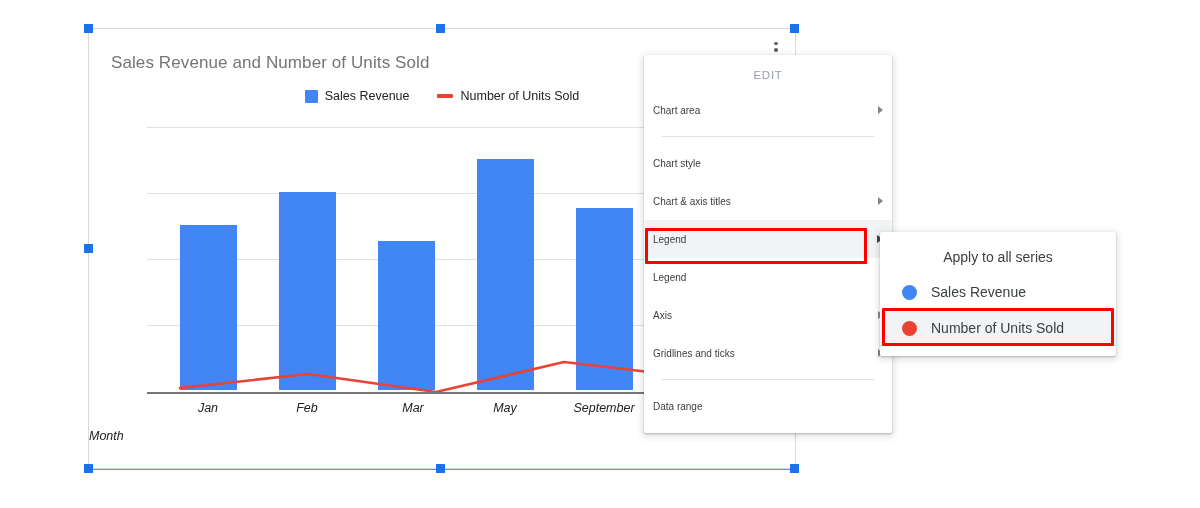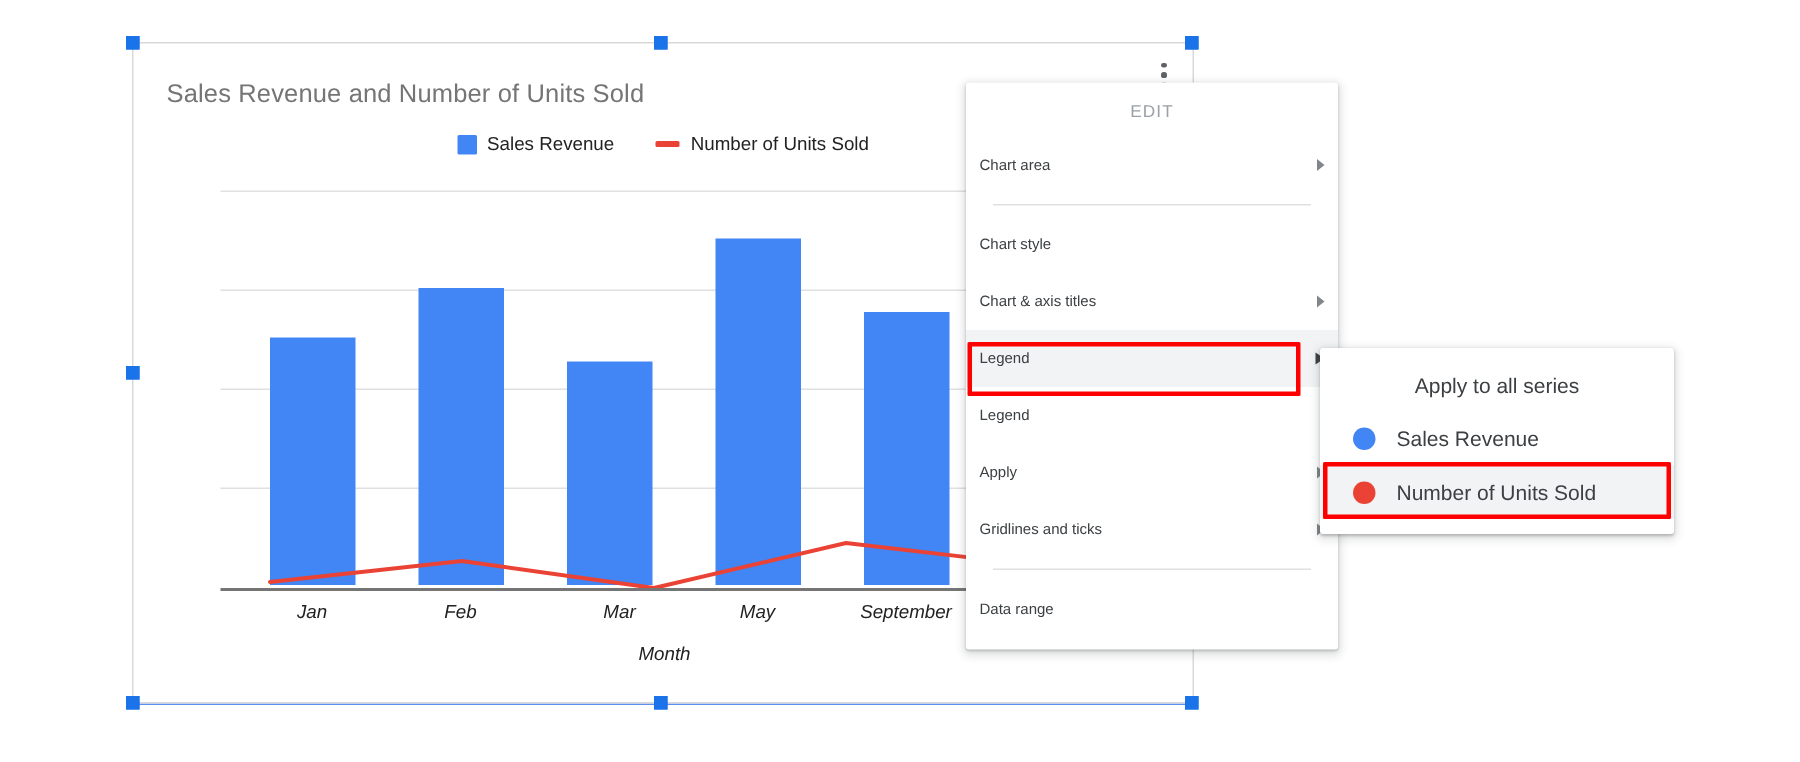--- a/index.html
+++ b/index.html
@@ -88,21 +88,20 @@
     font-size: 12.5px;
     color: #222;
     text-align: center;
     transform: translateX(-50%);
     white-space: nowrap;
   }
   .xaxis-title {
     position: absolute;
     top: 400px;
     left: 0; width: 708px;
-    text-align: center;
     font-size: 12.5px;
     color: #222;
   }
   .bar {
     position: absolute;
     background: #4285f4;
     bottom: 0;
   }
   .barsvg, .linesvg {
     position: absolute;
@@ -302,21 +301,21 @@
     <div class="ctx-item active">
       <span>Legend</span>
       <span class="ctx-arrow"></span>
     </div>
 
     <div class="ctx-item">
       <span>Legend</span>
     </div>
 
     <div class="ctx-item">
-      <span>Apply</span>
+      <span>Axis</span>
       <span class="ctx-arrow dim"></span>
     </div>
 
     <div class="ctx-item">
       <span>Gridlines and ticks</span>
       <span class="ctx-arrow dim"></span>
     </div>
     <div class="ctx-divider"></div>
 
     <div class="ctx-item">

